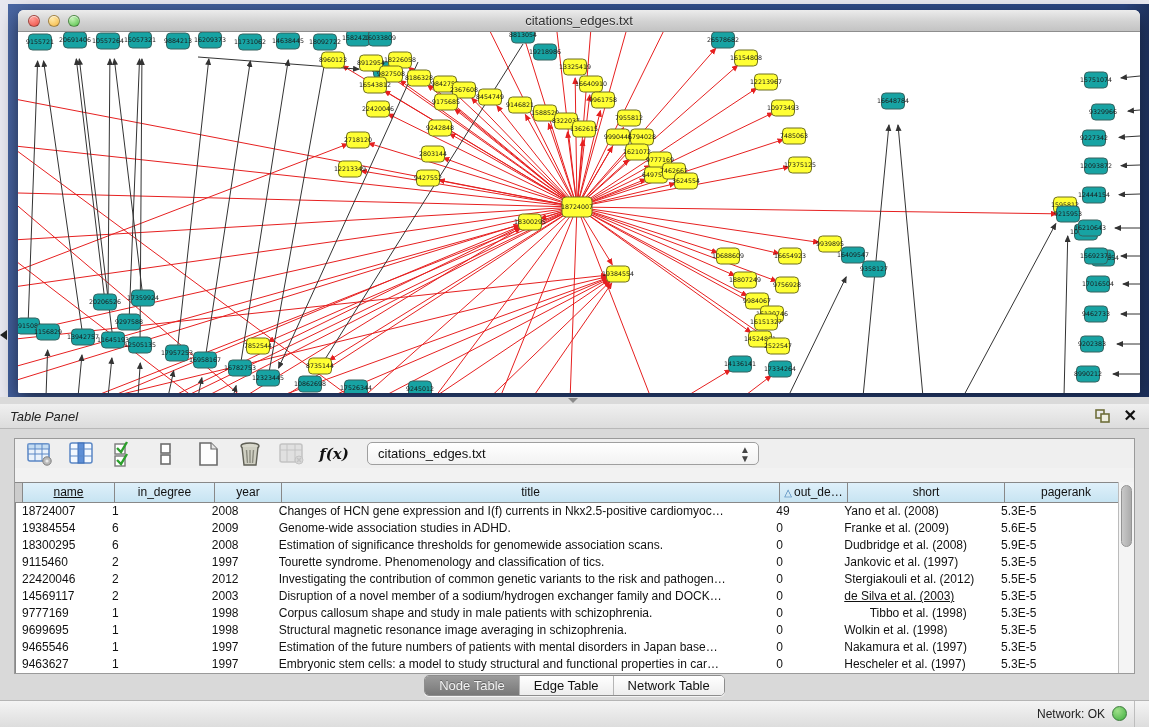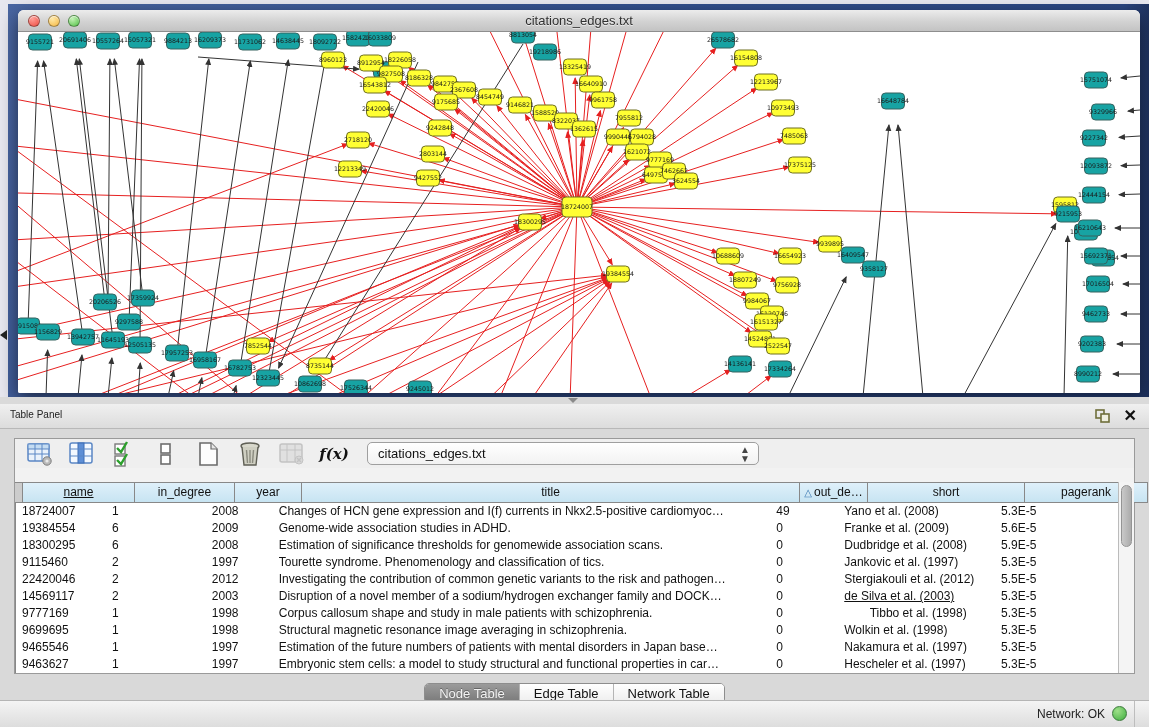--- a/index.html
+++ b/index.html
@@ -34,21 +34,21 @@
 
   
   .splitter{ position:absolute; left:0; top:397px; width:1149px; height:7px; background:#dadada;}
   .splitter .grip{ position:absolute; left:568px; top:1px; width:0; height:0;
     border-left:5px solid transparent; border-right:5px solid transparent;
     border-top:5px solid #8a8a8a;}
 
   
   .tp-bar{ position:absolute; left:0; top:404px; width:1149px; height:25px;
     background:linear-gradient(#f0f0f0,#dcdcdc); border-bottom:1px solid #b8b8b8; }
-  .tp-bar .tp-title{ position:absolute; left:10px; top:5px; font-size:10px; color:#222;}
+  .tp-bar .tp-title{ position:absolute; left:10px; top:5px; font-size:13px; color:#222;font-style:italic;}
   .tp-bar .tp-icons{ position:absolute; right:12px; top:4px; display:flex; gap:14px; align-items:center;}
   .float-icon svg{ display:block; }
   .close-x{ font-size:16px; font-weight:bold; color:#111; line-height:16px; cursor:default;}
 
   .panel-bg{ position:absolute; left:0; top:429px; width:1149px; height:271px; background:#d9d9d9;}
   .panel{ position:absolute; left:14px; top:438px; width:1121px; height:236px;
     background:#f2f2f2; border:1px solid #9a9a9a; }
 
   .toolbar{ position:absolute; left:0; top:0; width:100%; height:29px; display:flex;
     align-items:center; gap:12px; padding-left:10px; background:#efefef;}
@@ -69,21 +69,21 @@
   .tr{ display:flex; height:17px; }
   .td{ font-size:12px; color:#111; white-space:nowrap; overflow:hidden; text-overflow:ellipsis;
     padding:1px 3px 0 6px; }
   .vscroll{ position:absolute; right:0px; top:43px; width:16px; height:191px;
     background:#f4f4f4; border-left:1px solid #bbb;}
   .vscroll .thumb{ position:absolute; left:2px; top:3px; width:11px; height:62px;
     background:linear-gradient(to right,#c9c9c9,#ababab); border-radius:6px; border:1px solid #949494;}
 
   
   .tabs-row{ position:absolute; left:0; top:674px; width:1149px; height:26px; background:#d9d9d9;
-    display:flex; justify-content:center;margin-top:8px; }
+    display:flex; justify-content:center; }
   .seg{ margin-top:1px; display:flex; height:21px; border:1px solid #8d8d8d; border-radius:5px;
     overflow:hidden; background:#fff; box-shadow:0 1px 0 rgba(255,255,255,.7);}
   .seg .tab{ padding:0 14px; font-size:13px; line-height:20px; color:#111;
     background:linear-gradient(#ffffff,#ededed); border-right:1px solid #b5b5b5;}
   .seg .tab:last-child{border-right:none;}
   .seg .tab.active{ background:linear-gradient(#9b9b9b,#787878); color:#f2f2f2;
     text-shadow:0 -1px 0 rgba(0,0,0,.3);}
 
   
   .statusbar{ position:absolute; left:0; top:700px; width:1149px; height:27px;
@@ -742,21 +742,21 @@
     </span>
     <span class="tb-icon fx">f(x)</span>
     <div class="combo">
       <span>citations_edges.txt</span>
       <span class="arrows">▲<br>▼</span>
     </div>
   </div>
 
   <div class="thead">
     <div class="corner"></div>
-  <div class="th" style="width: 112px; text-decoration: underline;">name</div>
+  <div class="th" style="width: 92px; text-decoration: underline;">name</div>
       <div class="th" style="width: 100px;">in_degree</div>
       <div class="th" style="width: 67px;">year</div>
       <div class="th" style="width: 498px;">title</div>
       <div class="th" style="width: 68px;"><span class="sort-tri">△</span>out_de…</div>
       <div class="th" style="width: 157px;">short</div>
       <div class="th" style="width: 123px;">pagerank</div>
     </div>
   <div class="tbody">
       <div class="tr">
         <div class="td" style="width: 90px;">18724007</div>

